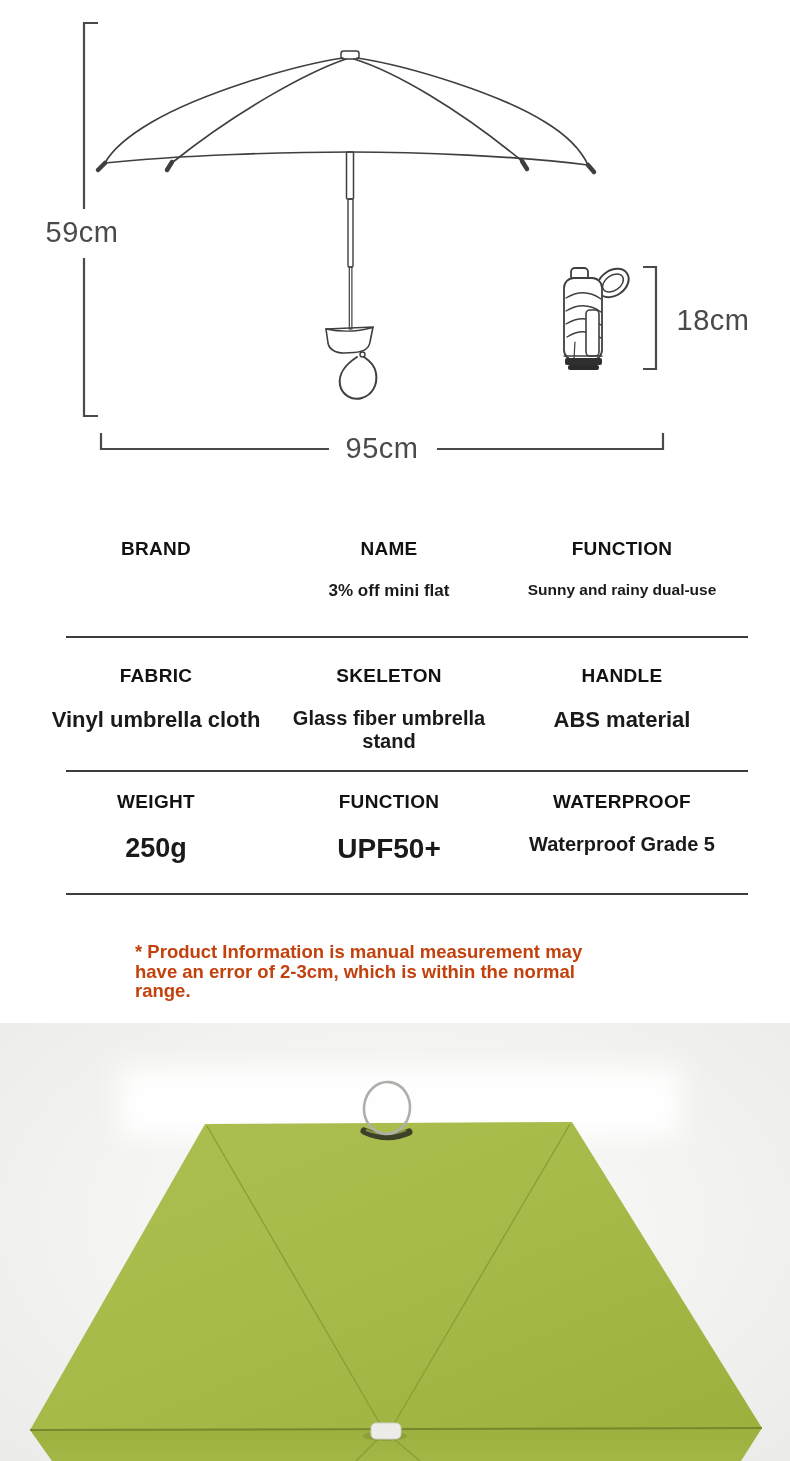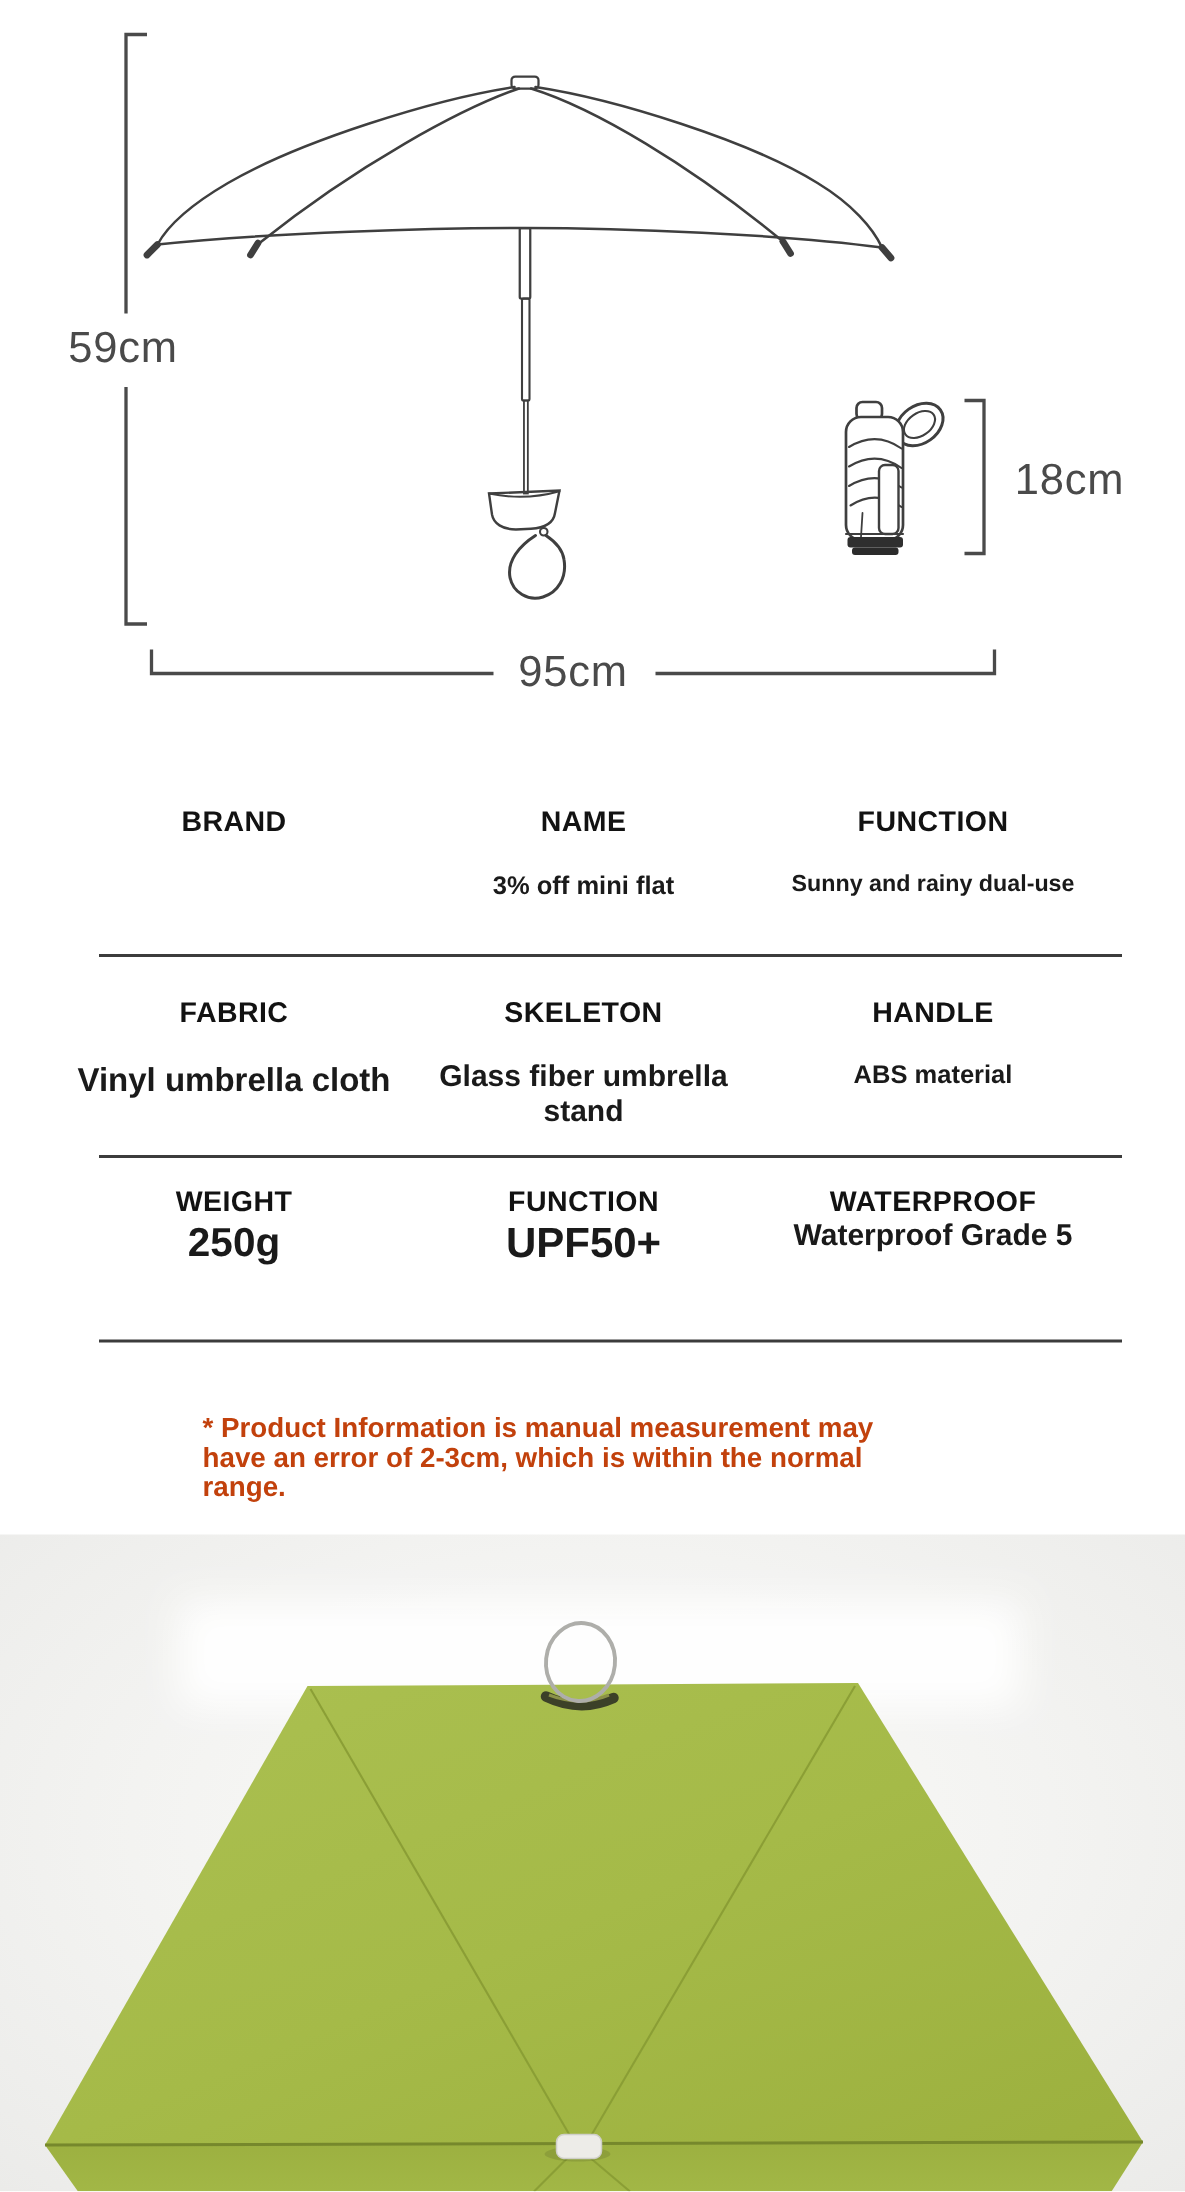--- a/index.html
+++ b/index.html
@@ -17,26 +17,26 @@
   .dim-95{left:331px;top:420px;width:102px;}
   .dim-18{left:668px;top:292px;width:90px;text-align:center;}
   
   .spec-row{position:absolute;left:38px;width:708px;display:flex;}
   .spec-cell{width:236px;text-align:center;}
   .spec-cell:nth-child(2){width:230px;}
   .spec-label{font-size:19px;font-weight:700;color:#121212;letter-spacing:0.3px;line-height:22px;}
   .spec-value{font-weight:700;color:#1a1a1a;}
   .row1{top:538px;} .row1 .spec-value{margin-top:21px;}
   .row2{top:665px;} .row2 .spec-value{margin-top:20px;}
-  .row3{top:791px;} .row3 .spec-value{}
+  .row3{top:791px;} .row3 .spec-value{margin-top:20px;}
   .v-name{font-size:17px;}
   .v-func{font-size:15.5px;}
   .v-fabric{font-size:22px;}
   .v-skel{font-size:20px;}
-  .v-abs{font-size:17px;}
+  .v-abs{font-size:22px;}
   .v-weight{font-size:27px;}
   .v-upf{font-size:28px;}
   .v-wp{font-size:20px;}
   .divider{position:absolute;left:66px;width:682px;height:2px;background:#3c3c3c;}
   .div1{top:636px;} .div2{top:770px;} .div3{top:893px;}
   
   .note{
     position:absolute;left:135px;top:942px;width:492px;
     font-size:18.5px;font-weight:700;color:#c2410c;line-height:19.5px;
   }

